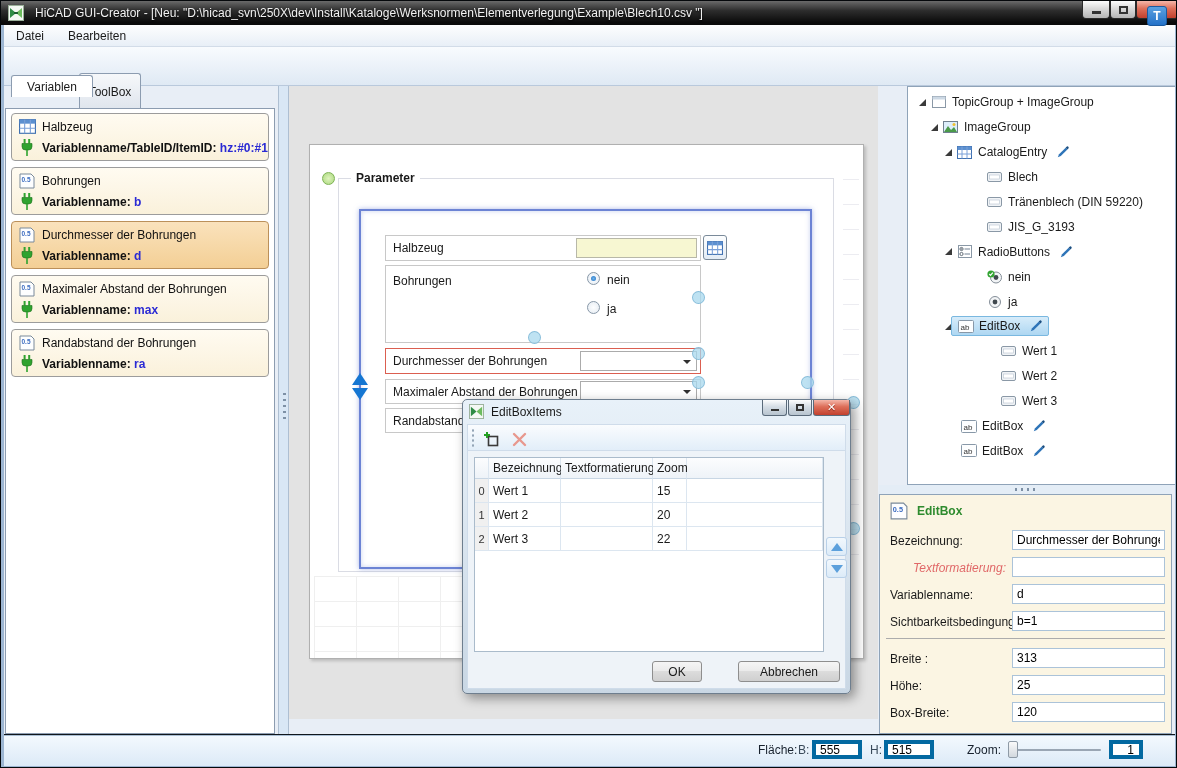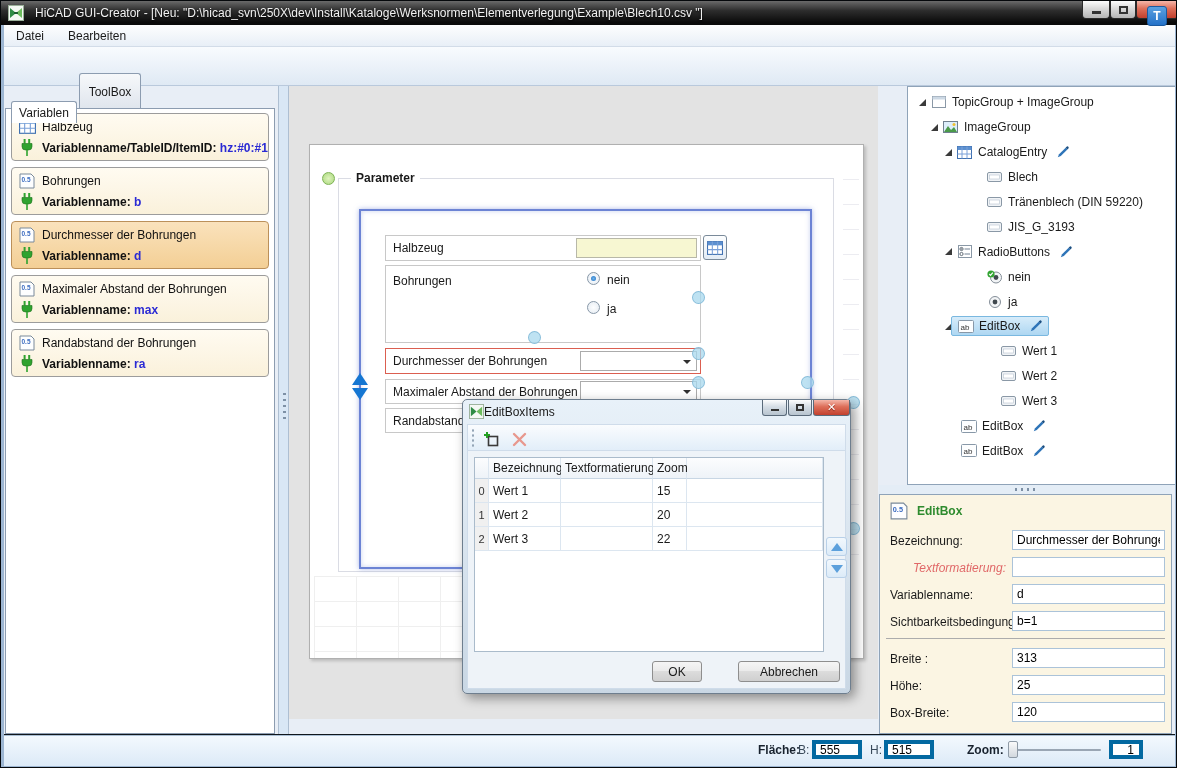--- a/index.html
+++ b/index.html
@@ -111,21 +111,21 @@
   .prop-label{position:absolute;left:10px;color:#1a1a1a;}
   .prop-input{position:absolute;left:132px;width:153px;height:20px;border:1px solid #abc3d9;background:#fff;
     font:12px "Liberation Sans",sans-serif;padding:0 4px;}
   .props-header{position:absolute;left:37px;top:9px;font-weight:bold;color:#2e8b2e;}
   .prop-divider{position:absolute;left:6px;top:143px;width:279px;height:1px;background:#acacac;}
   .red-label{color:#e06868;font-style:italic;text-align:right;width:116px;}
 
   
   .statusbar{left:3px;top:734px;width:1171px;height:31px;background:linear-gradient(#f3f9fe,#dceaf7);
     border-top:1px solid #aabfd4;}
-  .sb-label{position:absolute;top:8px;font-weight:bold;color:#18222e;}
+  .sb-label{position:absolute;top:8px;font-weight:normal;color:#18222e;}
   .sb-label2{position:absolute;top:8px;color:#3a4a5a;}
   .tbutton{position:absolute;left:1146px;top:5px;width:20px;height:20px;border:1px solid #1a5aa0;border-radius:3px;
     background:linear-gradient(#5aa0e0,#2472c8);color:#fff;font-weight:bold;display:flex;align-items:center;justify-content:center;}
 
   
   .dialog{left:461px;top:398px;width:389px;height:295px;z-index:50;border:1px solid #6e7e8e;border-radius:5px;
     background:linear-gradient(#e8f1f9,#c9d7e4);box-shadow:4px 4px 12px rgba(0,0,0,.4);}
   .dlg-title{position:absolute;left:6px;top:4px;display:flex;align-items:center;}
   .dlg-btn{position:absolute;top:0;height:16px;border:1px solid #5a6a7a;border-top:none;border-radius:0 0 3px 3px;
     display:flex;align-items:center;justify-content:center;background:linear-gradient(#fdfdfd,#d5dde5 45%,#b8c4cf);}
@@ -267,21 +267,21 @@
     <div class="slider-track" style="left:554px;top:64px;width:94px"></div>
     <div class="slider-thumb" style="left:578px;top:56px"></div>
     <input class="num-input" style="left: 664px; top: 55px; width: 28px;" readonly="" value="25">
     <span class="tlabel" style="left:757px;font-weight:normal">Offset:</span>
     <input class="num-input" style="left: 808px; top: 55px; width: 31px;" readonly="" value="20">
     <input class="num-input" style="left: 846px; top: 55px; width: 31px;" readonly="" value="20">
   </div>
 
   <div class="abs" style="left:3px;top:85px;width:1171px;height:648px;background:#e8eef6"></div>
 
-  <div class="abs tab active" style="left:10px;top:100px;width:66px;height:22px">
+  <div class="abs tab active" style="left:10px;top:74px;width:82px;height:22px">
     <span>Variablen</span>
   </div>
   <div class="abs tab inactive" style="left:78px;top:72px;width:62px;height:36px">
     <span>ToolBox</span>
   </div>
   <div class="abs lpanel">
 
     <div class="card" style="top:4px">
       <svg class="card-ico" width="17" height="15" viewBox="0 0 15 13">
         <rect x="0.5" y="0.5" width="14" height="12" fill="#fff" stroke="#4070b0"></rect>
@@ -688,21 +688,21 @@
   <input class="num-input abs" style="left: 1108px; top: 739px; width: 34px; height: 19px; text-align: right; padding: 0px 5px;" readonly="" value="1">
   <div class="tbutton">T</div>
 
   <div class="abs dialog">
     <div class="dlg-title">
       <svg width="15" height="15" viewBox="0 0 16 16">
         <rect x="0.5" y="0.5" width="15" height="15" fill="#f4f8f4" stroke="#9ab09a"></rect>
         <path d="M2 3 L8 8 L2 13 Z" fill="#2e8b45"></path>
           <path d="M14 3 L8 8 L14 13 Z" fill="#6cbb5e"></path>
       </svg>
-      <span style="">EditBoxItems</span>
+      <span style="margin-left:7px">EditBoxItems</span>
     </div>
     <div class="dlg-btn" style="left:299px;width:25px">
         <span class="glyph-min" style="width:8px;height:2px;margin-top:5px"></span>
       </div>
     <div class="dlg-btn" style="left:325px;width:24px">
         <span class="glyph-max" style="width:8px;height:7px"></span>
       </div>
     <div class="dlg-btn close" style="left:350px;width:37px">
         <span class="glyph-x" style="font-size:11px">✕</span>
       </div>

